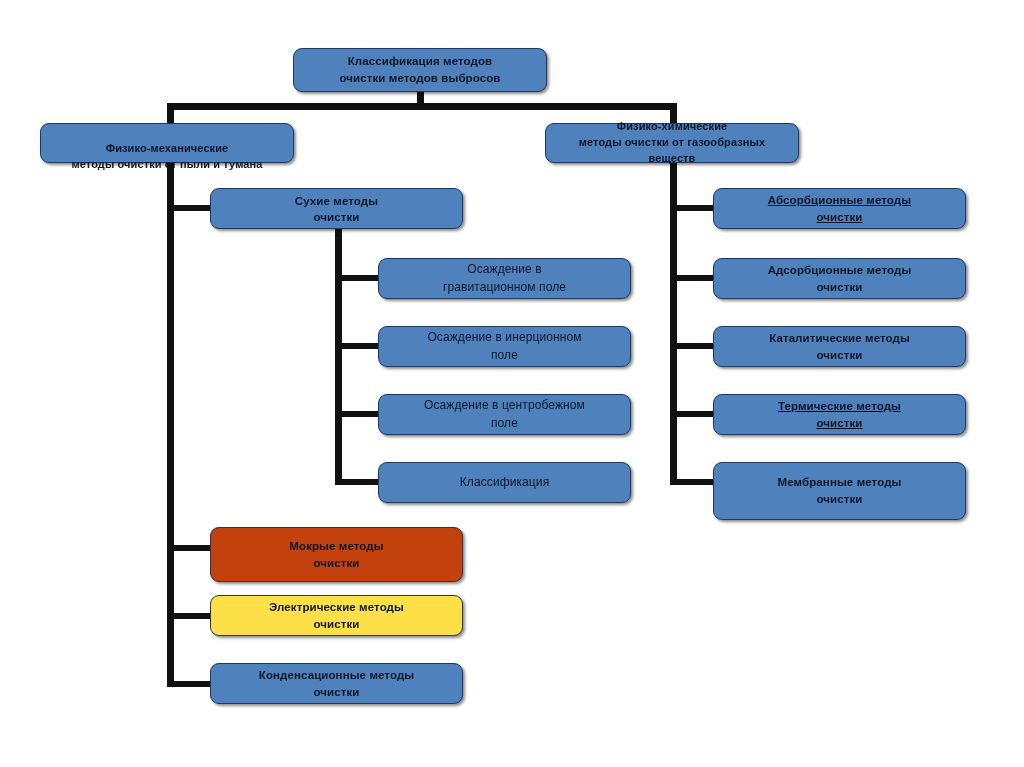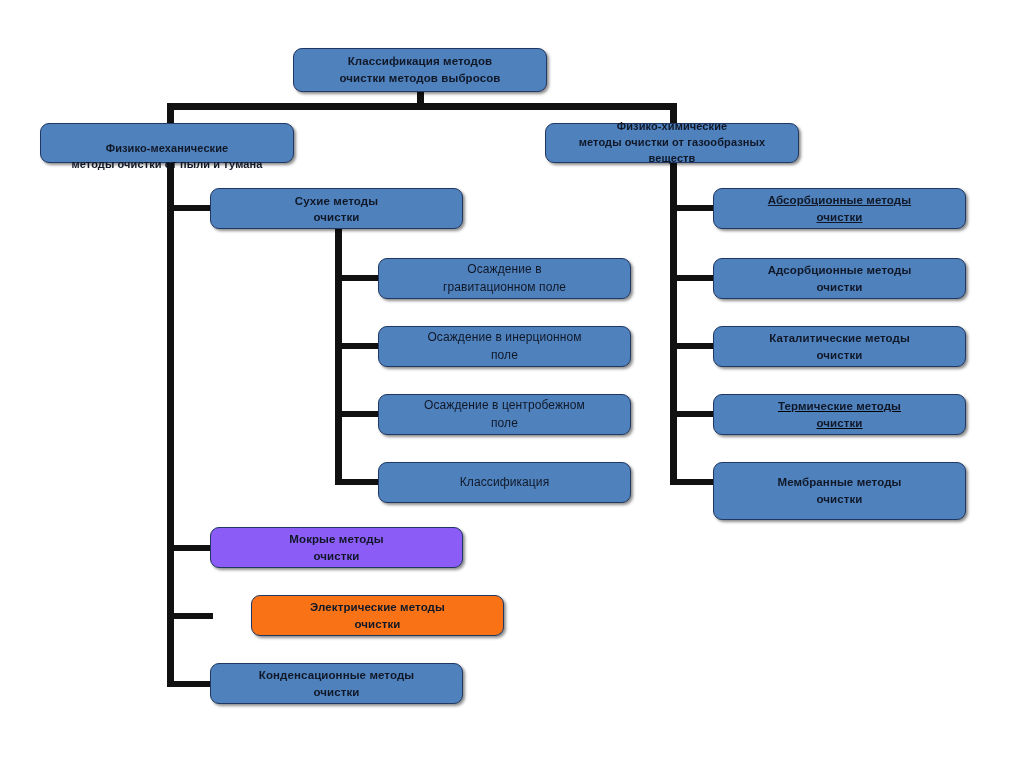--- a/index.html
+++ b/index.html
@@ -99,26 +99,26 @@
   <div class="node t-lvl1" style="left: 545px; top: 123px; width: 254px; height: 40px; background: rgb(79, 129, 189); border-color: rgb(31, 56, 100); align-items: center;">
     <span class="label" style="color: rgb(16, 24, 40);">Физико-химические
 методы очистки от газообразных веществ</span>
   </div>
 
   <div class="node t-lvl2" style="left: 210px; top: 188px; width: 253px; height: 41px; background: rgb(79, 129, 189); border-color: rgb(31, 56, 100); align-items: flex-end;">
     <span class="label" style="color: rgb(16, 24, 40);">Сухие методы
 очистки</span>
   </div>
 
-  <div class="node t-lvl2" style="left: 210px; top: 527px; width: 253px; height: 41px; background: #8b5cf6; border-color: rgb(31, 56, 100);">
+  <div class="node t-lvl2" style="left: 210px; top: 527px; width: 253px; height: 55px; background: #c2410c; border-color: rgb(31, 56, 100);">
     <span class="label" style="color: rgb(16, 24, 40);">Мокрые методы
 очистки</span>
   </div>
 
-  <div class="node t-lvl2" style="left: 210px; top: 595px; width: 253px; height: 41px; background: #f97316; border-color: rgb(31, 56, 100); margin-left: 41px;">
+  <div class="node t-lvl2" style="left: 210px; top: 595px; width: 253px; height: 41px; background: #fde047; border-color: rgb(31, 56, 100);">
     <span class="label" style="color: rgb(16, 24, 40);">Электрические методы
 очистки</span>
   </div>
 
   <div class="node t-lvl2" style="left: 210px; top: 663px; width: 253px; height: 41px; background: rgb(79, 129, 189); border-color: rgb(31, 56, 100);">
     <span class="label" style="color: rgb(16, 24, 40);">Конденсационные методы
 очистки</span>
   </div>
 
   <div class="node t-lvl3" style="left: 378px; top: 258px; width: 253px; height: 41px; background: rgb(79, 129, 189); border-color: rgb(31, 56, 100);">

